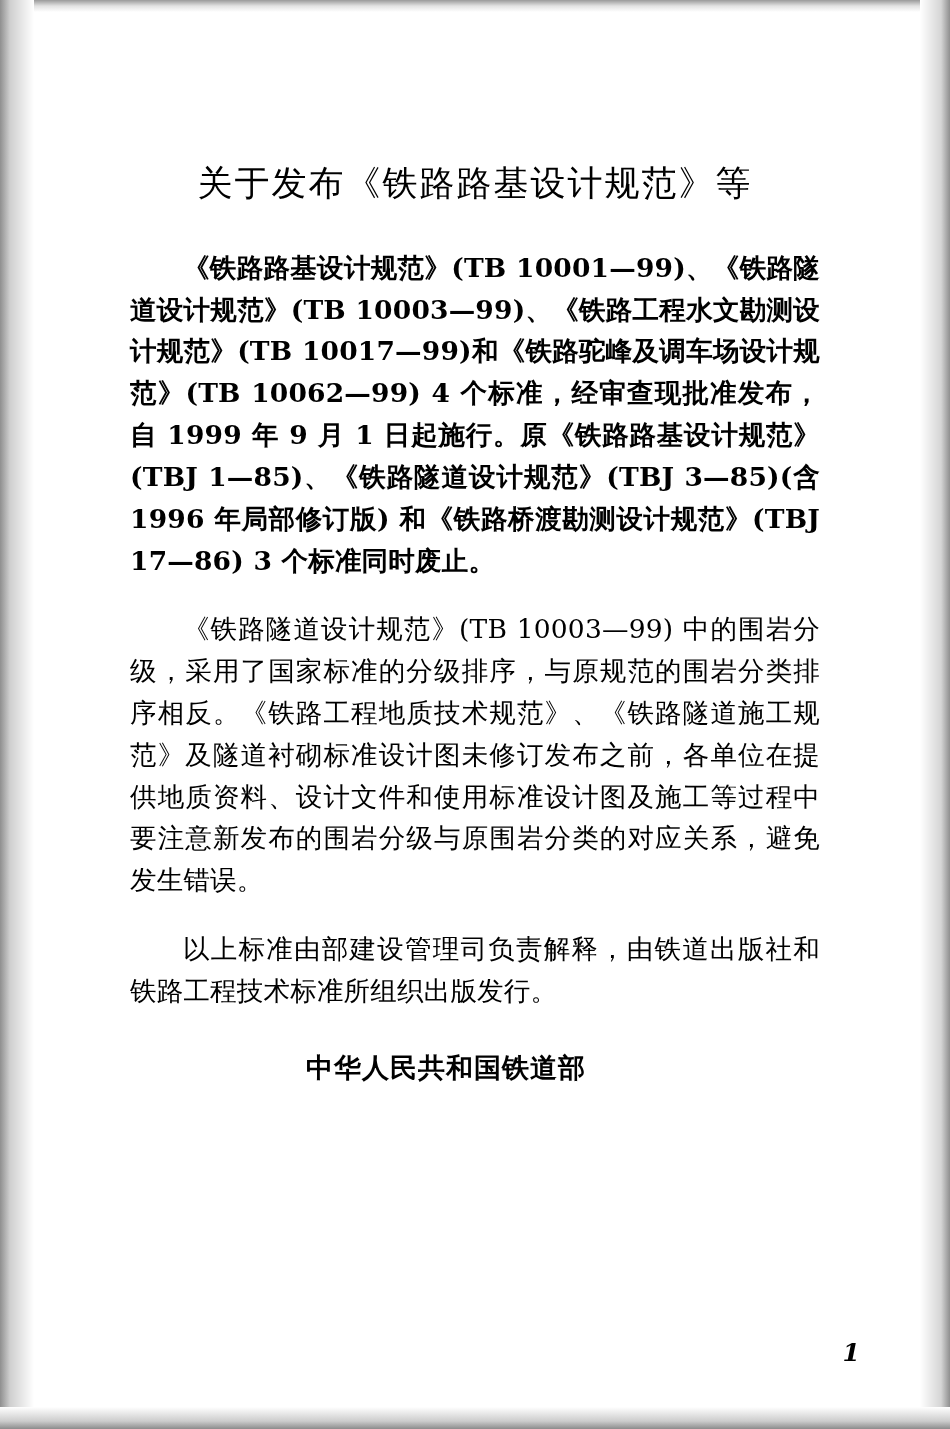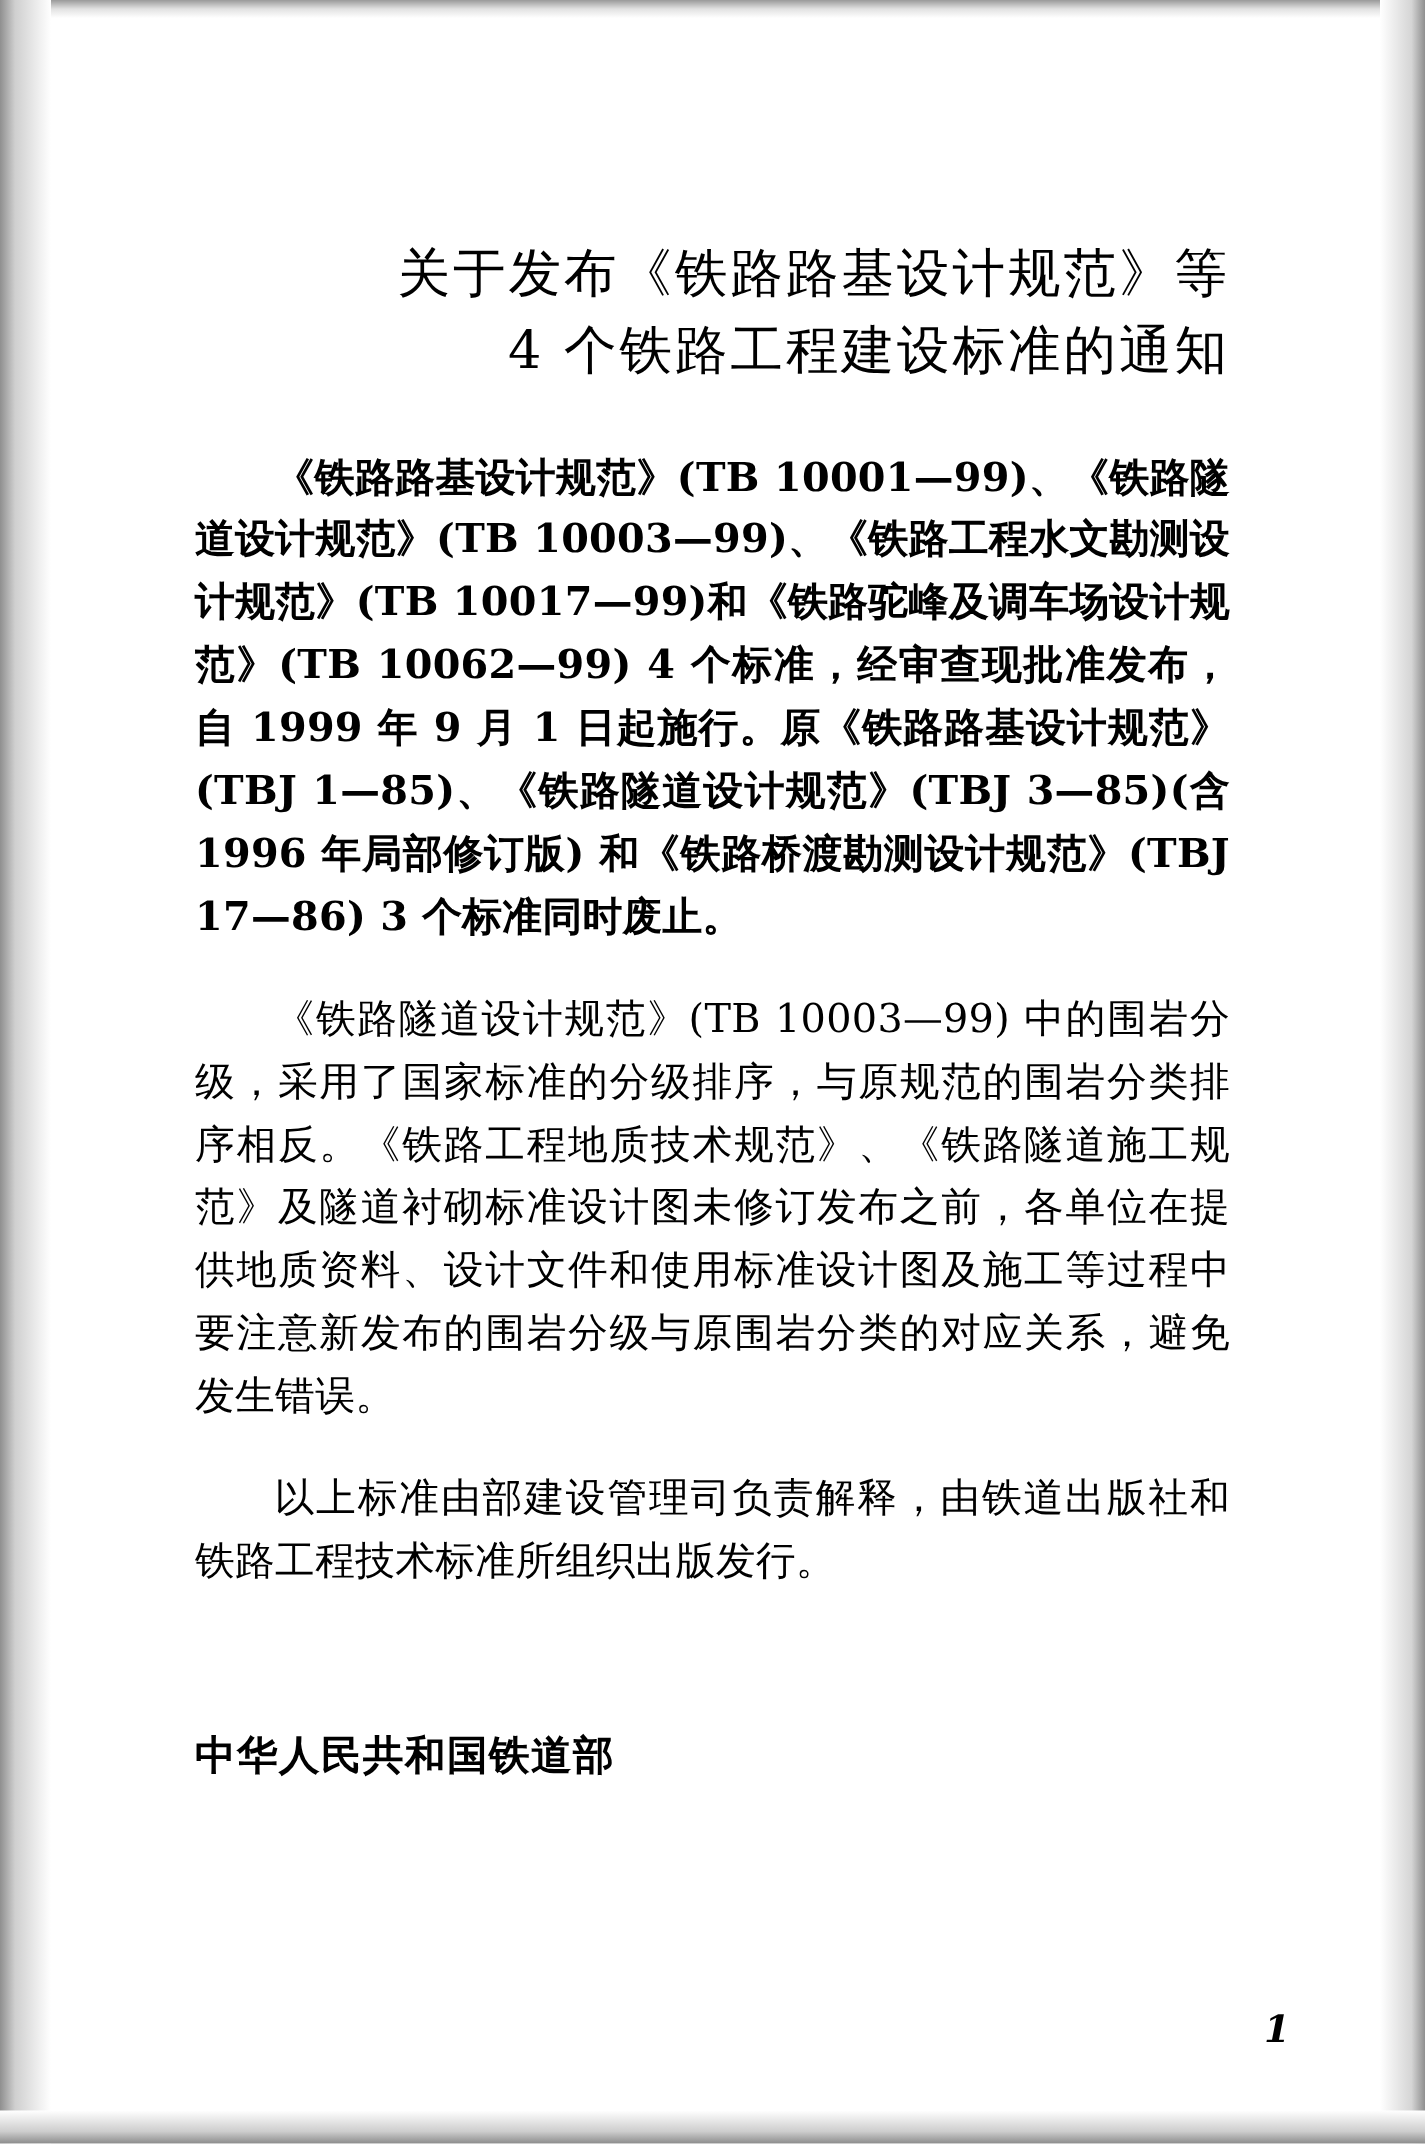--- a/index.html
+++ b/index.html
@@ -56,21 +56,20 @@
     text-align: center;
     font-size: 35px;
     line-height: 1.45;
     letter-spacing: 2px;
     color: #000;
     font-weight: 500;
     font-family: "DejaVu Serif", "Liberation Serif", serif;
   }
   .doc-title .line {
     display: block;
-    text-align: right;
   }
   .doc-number {
     margin-top: 42px;
     text-align: center;
     font-size: 25px;
     letter-spacing: 1px;
     color: #000;
     font-family: "DejaVu Serif", "Liberation Serif", serif;
     font-weight: 600;
   }
@@ -80,22 +79,22 @@
     line-height: 1.58;
     text-align: justify;
     text-align-last: left;
     color: #000;
     font-family: "DejaVu Serif", "Liberation Serif", serif;
     letter-spacing: 0.2px;
     text-indent: 2em;
   }
   .para.p1 { margin-top: 38px; font-weight: bold; }
   .signature {
-    margin-top: 90px;
-    text-align: left;
+    margin-top: 39px;
+    text-align: center;
     padding-right: 58px;
   }
   .sig-org {
     font-size: 27px;
     font-weight: bold;
     letter-spacing: 1px;
     color: #000;
     font-family: "DejaVu Serif", "Liberation Serif", serif;
   }
   .sig-date {
@@ -123,21 +122,20 @@
 
   <div class="edge-top"></div>
   <div class="edge-left"></div>
   <div class="edge-right"></div>
   <div class="edge-bottom"></div>
 
   <div class="content">
 
     <div class="doc-title">
       <span class="line">关于发布《铁路路基设计规范》等</span>
-      <span class="line">4 个铁路工程建设标准的通知</span>
     </div>
 
 
     <p class="para p1">《铁路路基设计规范》(TB 10001—99)、《铁路隧道设计规范》(TB 10003—99)、《铁路工程水文勘测设计规范》(TB 10017—99)和《铁路驼峰及调车场设计规范》(TB 10062—99) 4 个标准，经审查现批准发布，自 1999 年 9 月 1 日起施行。原《铁路路基设计规范》(TBJ 1—85)、《铁路隧道设计规范》(TBJ 3—85)(含 1996 年局部修订版) 和《铁路桥渡勘测设计规范》(TBJ 17—86) 3 个标准同时废止。</p>
     <p class="para">《铁路隧道设计规范》(TB 10003—99) 中的围岩分级，采用了国家标准的分级排序，与原规范的围岩分类排序相反。《铁路工程地质技术规范》、《铁路隧道施工规范》及隧道衬砌标准设计图未修订发布之前，各单位在提供地质资料、设计文件和使用标准设计图及施工等过程中要注意新发布的围岩分级与原围岩分类的对应关系，避免发生错误。</p>
     <p class="para">以上标准由部建设管理司负责解释，由铁道出版社和铁路工程技术标准所组织出版发行。</p>
 
     <div class="signature">
       <div class="sig-org">中华人民共和国铁道部</div>
     </div>

